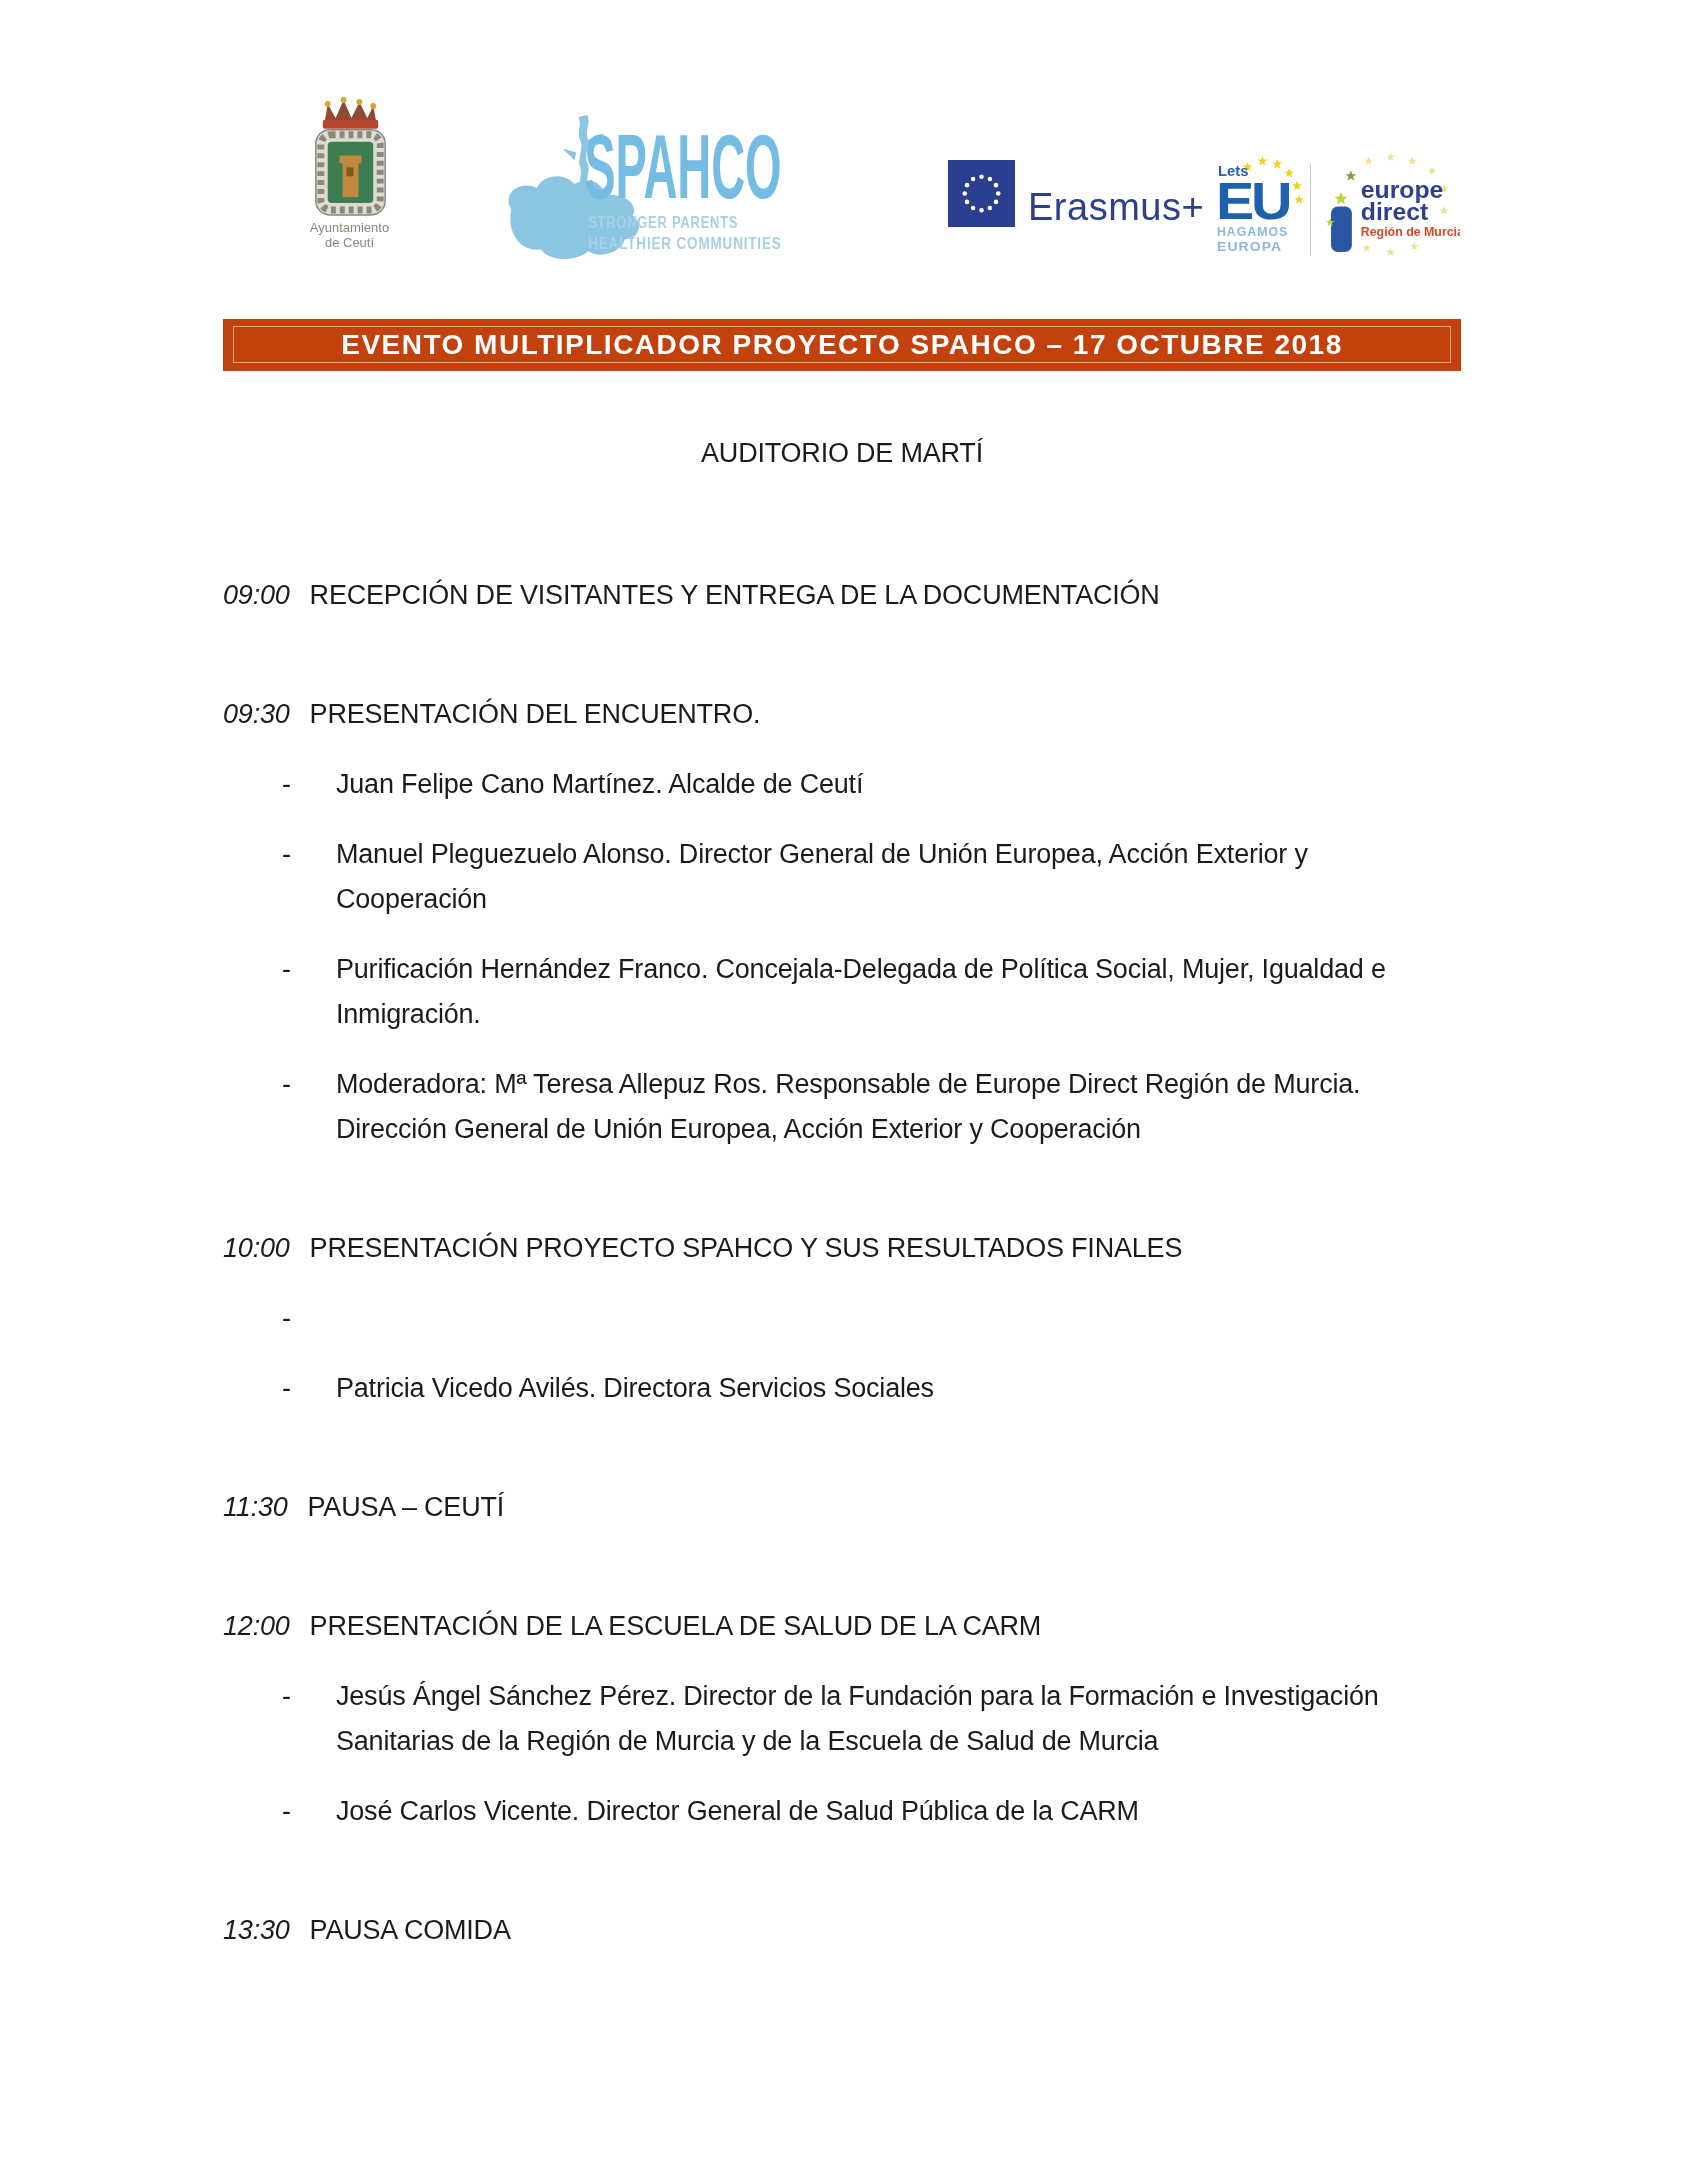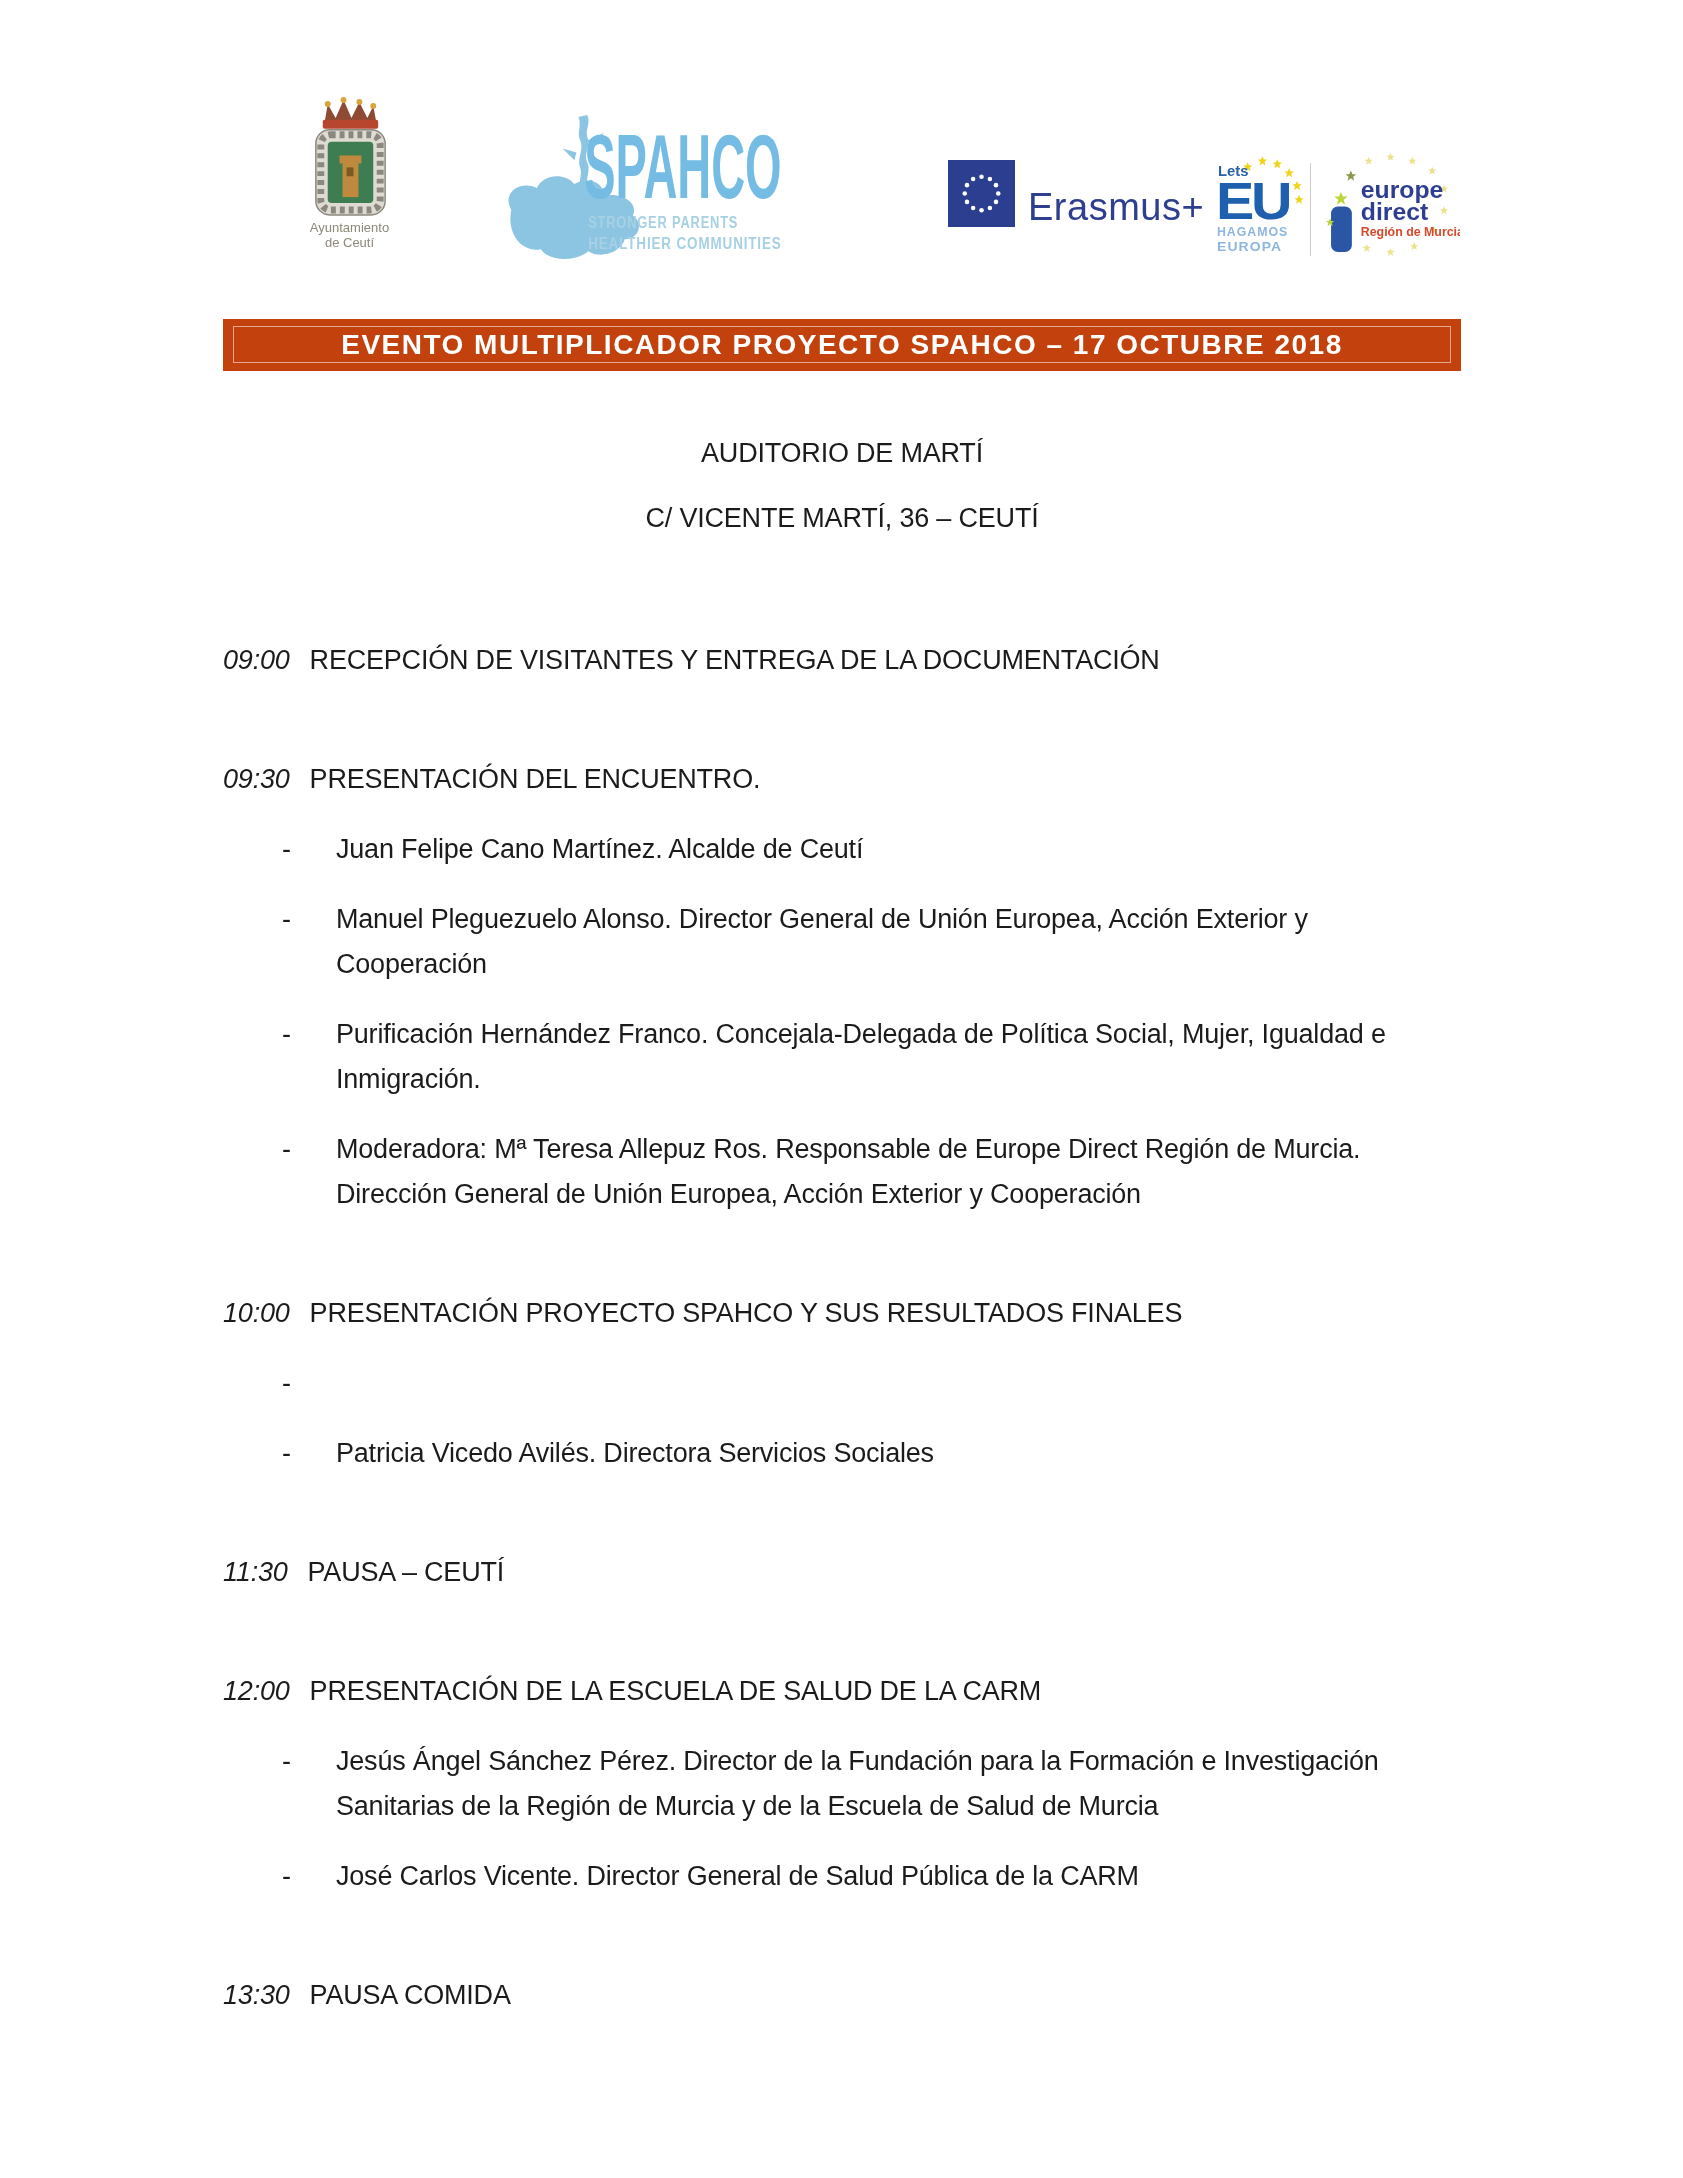--- a/index.html
+++ b/index.html
@@ -177,21 +177,20 @@
   </div>
 
   <div class="banner">
     <div class="banner-frame"></div>
     <div class="banner-text">EVENTO MULTIPLICADOR PROYECTO SPAHCO – 17 OCTUBRE 2018</div>
   </div>
 
   <div class="content">
 
     <div class="venue-line">AUDITORIO DE MARTÍ</div>
-    <div class="venue-line">C/ VICENTE MARTÍ, 36 – CEUTÍ</div>
 
     <div class="section first">
       <div class="section-title">
         <span class="time">09:00</span><span class="title">RECEPCIÓN DE VISITANTES Y ENTREGA DE LA DOCUMENTACIÓN</span>
       </div>
     </div>
 
     <div class="section">
       <div class="section-title">
         <span class="time">09:30</span><span class="title">PRESENTACIÓN DEL ENCUENTRO.</span>

